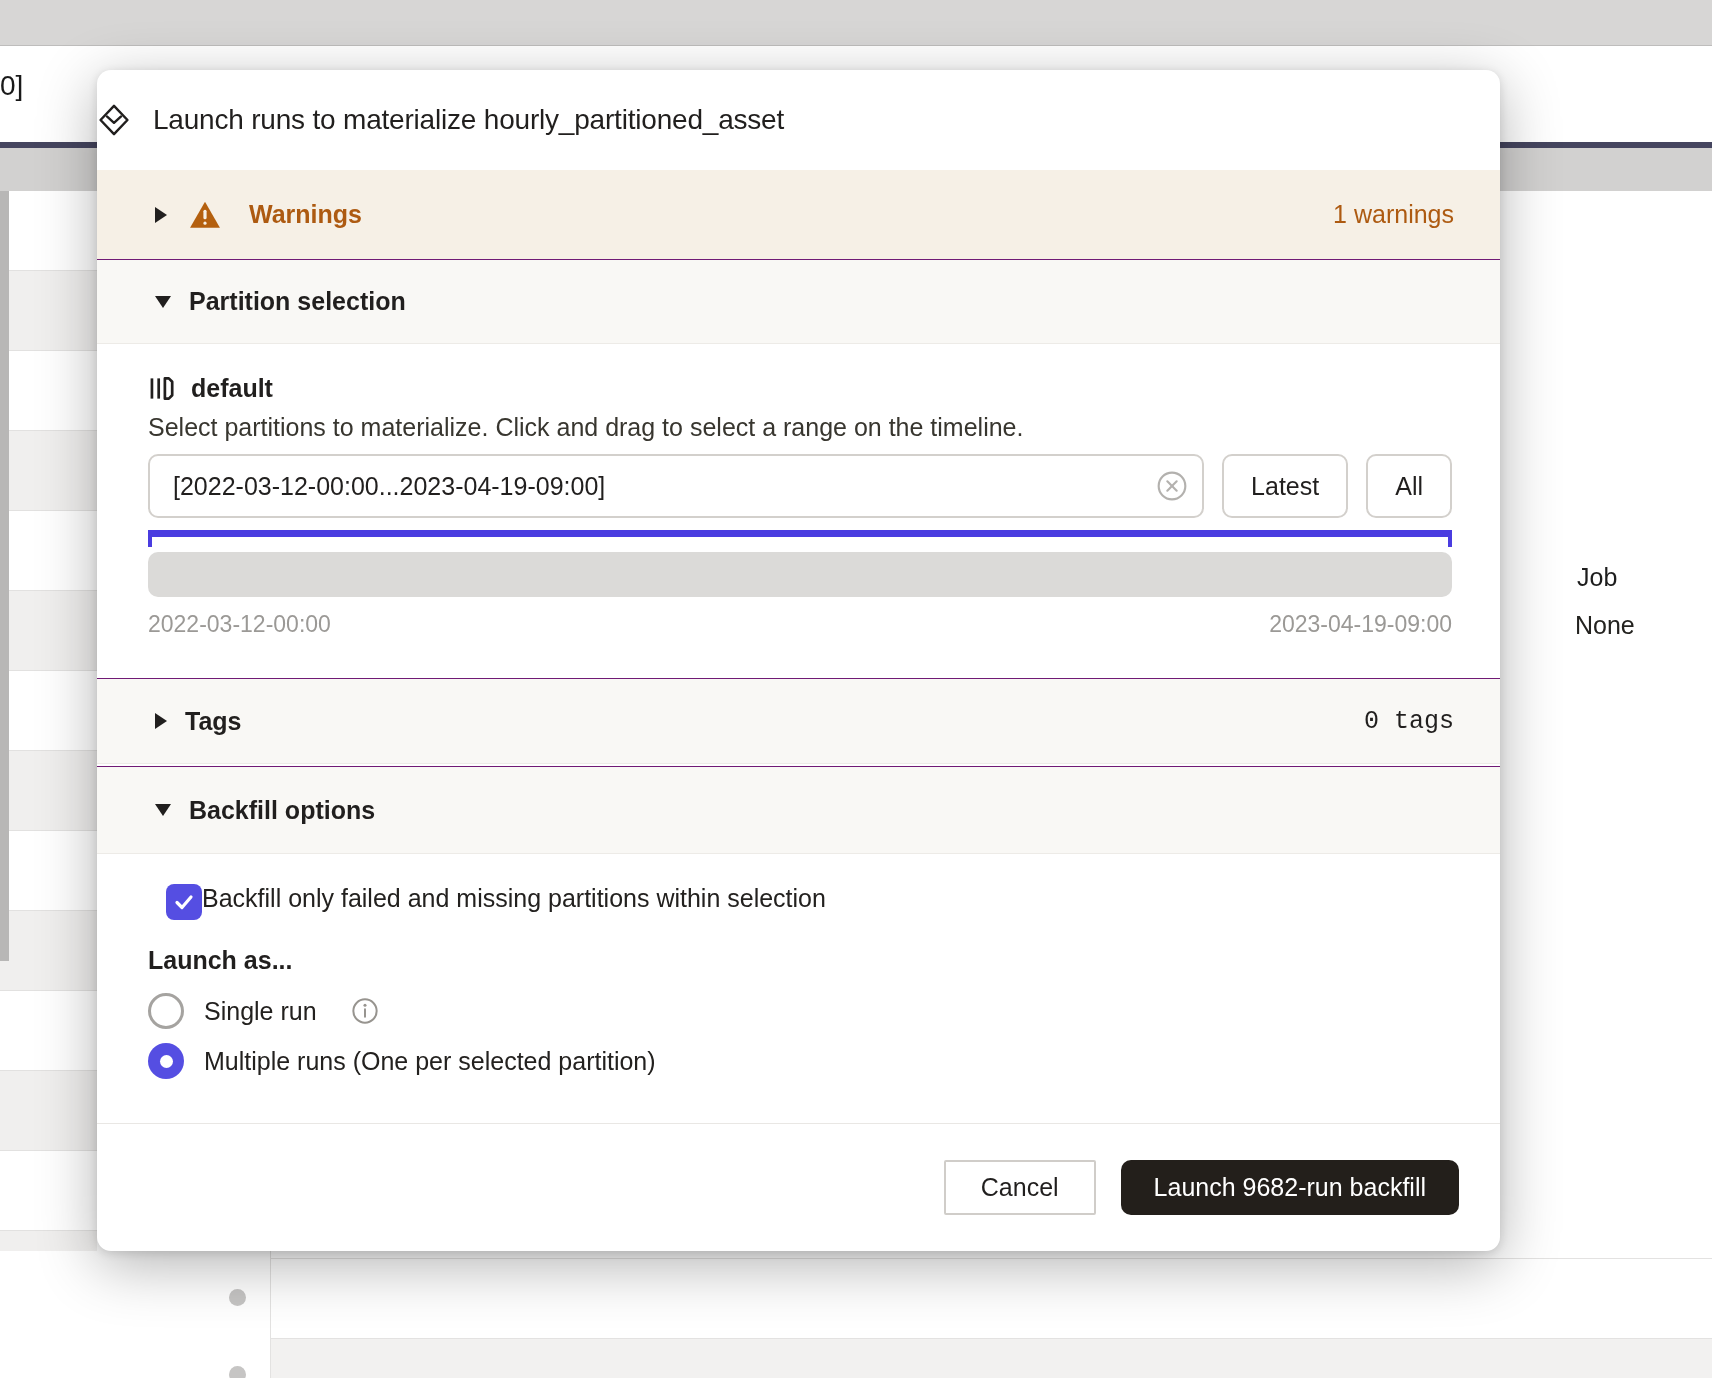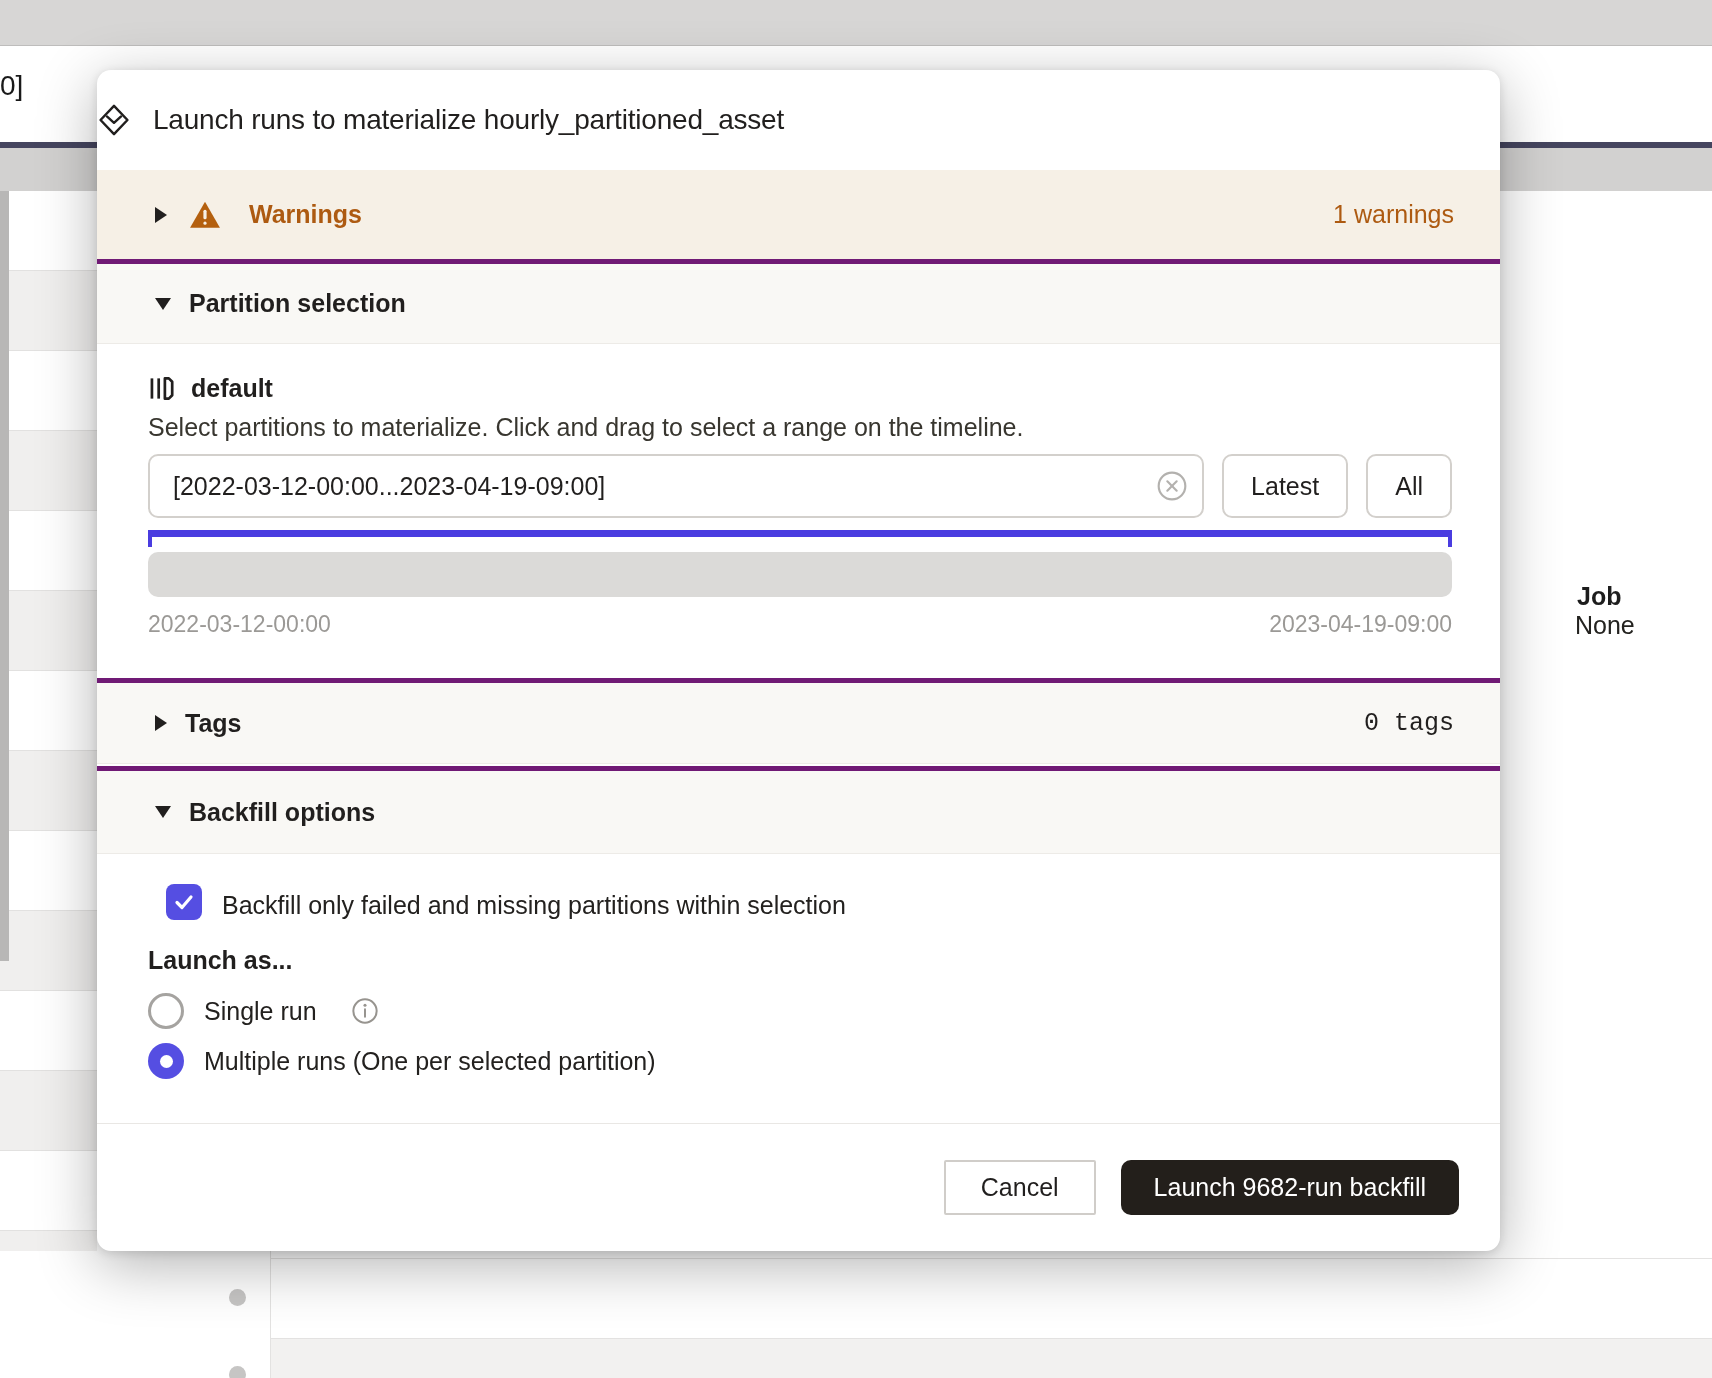--- a/index.html
+++ b/index.html
@@ -11,21 +11,21 @@
   
   .bg-topbar { position:absolute; left:0; top:0; width:1712px; height:46px;
     background:#d7d6d5; border-bottom:1px solid #bebdbc; }
   .bg-partial-text { position:absolute; left:0; top:70px; font-size:28px; color:#191919; }
   .bg-navy-line { position:absolute; left:0; top:142px; width:1712px; height:6px; background:#45455f; }
   .bg-gray-band { position:absolute; left:0; top:148px; width:1712px; height:43px; background:#d2d1d0; }
   .bg-left-rows { position:absolute; left:0; top:191px; width:97px; height:1060px;
     background:repeating-linear-gradient(180deg,#ffffff 0 79px,#e2e1e0 79px 80px,#f0efee 80px 159px,#e2e1e0 159px 160px); }
   .bg-left-scroll { position:absolute; left:0; top:191px; width:9px; height:770px; background:#b8b7b6; }
   .bg-right-panel { position:absolute; left:1500px; top:191px; width:212px; height:1060px; background:#ffffff; }
-  .bg-job-label { position:absolute; left:1577px; top:582px; font-size:25px; font-weight:700; color:#1d1d1d; }
+  .bg-job-label { position:absolute; left:1577px; top:563px; font-size:25px; font-weight:400; color:#1d1d1d; }
   .bg-job-value { position:absolute; left:1575px; top:611px; font-size:25px; color:#23221f; }
   .bg-bottom { position:absolute; left:0; top:1251px; width:1712px; height:127px; background:#ffffff; }
   .bg-bottom .vline { position:absolute; left:270px; top:0; width:1px; height:127px; background:#e3e2e1; }
   .bg-bottom .hline1 { position:absolute; left:270px; top:7px; right:0; height:1px; background:#e3e2e1; }
   .bg-bottom .hline2 { position:absolute; left:270px; top:87px; right:0; height:1px; background:#e3e2e1; }
   .bg-bottom .rowfill { position:absolute; left:271px; top:88px; right:0; height:39px; background:#f2f1f0; }
   .bg-dot { position:absolute; width:17px; height:17px; border-radius:50%; background:#c6c5c4; }
   .bg-dot.d1 { left:229px; top:1289px; } .bg-dot.d2 { left:229px; top:1366px; }
 
   
@@ -35,21 +35,21 @@
     display:flex; flex-direction:column; }
 
   .m-title { flex:none; height:100px; display:flex; align-items:center; gap:22px; }
   .m-title .ttl { font-size:28px; font-weight:500; letter-spacing:-0.2px; }
 
   .row-bar { flex:none; display:flex; align-items:center; padding:0 46px 0 58px; }
   .m-warnings { height:89px; background:#f6f0e6; }
   .warn-label { margin-left:28px; font-size:25px; font-weight:600; color:#ad5a11; }
   .warn-count { margin-left:auto; font-size:25px; color:#ad5a11; }
 
-  .m-sechead { height:85px; background:#f9f8f5; border-top:5px solid #701a75; border-bottom:1px solid #edebe7; }
+  .m-sechead { height:85px; background:#f9f8f5; border-top:1px solid #701a75; border-bottom:1px solid #edebe7; }
   .sec-label { margin-left:18px; font-size:25px; font-weight:600; color:#211f1e; }
   .sec-count { margin-left:auto; font-size:25px; color:#211f1e;font-family:Liberation Mono, monospace; }
 
   .caret-right { width:0; height:0; border-left:12px solid #211f1e;
     border-top:8px solid transparent; border-bottom:8px solid transparent; flex:none; }
   .caret-down { width:0; height:0; border-top:12px solid #211f1e;
     border-left:8px solid transparent; border-right:8px solid transparent; flex:none; }
 
   .m-body1 { padding:30px 48px 0 51px; }
   .default-row { display:flex; align-items:center; gap:16px; }
@@ -72,21 +72,21 @@
   .sel-tick.l { left:0; } .sel-tick.r { right:0; }
 
   .timeline-bar { margin-top:15px; height:45px; background:#dbdad8; border-radius:10px; }
   .dates { margin-top:14px; display:flex; justify-content:space-between;
     font-size:23px; color:#9b9996; padding-bottom:40px; }
 
   .m-tags { height:86px; }
   .m-backfill-head { height:88px; margin-top:2px; }
 
   .m-body2 { padding:30px 48px 0 51px; }
-  .check-row { display:flex; align-items:flex-end; gap:20px; cursor:pointer;padding-left:18px; }
+  .check-row { display:flex; align-items:flex-start; cursor:pointer;padding-left:18px; }
   .checkbox { width:36px; height:36px; border-radius:8px; background:#554ee2; flex:none;
     display:flex; align-items:center; justify-content:center; }
   .check-label, .radio-label { font-size:25px; color:#23211f; }
   .launch-as { margin-top:26px; font-size:25px; font-weight:600; }
   .radio-row { display:flex; align-items:center; gap:20px; cursor:pointer; }
   .radio-row.first { margin-top:18px; } .radio-row.second { margin-top:14px; }
   .radio { width:36px; height:36px; border-radius:50%; flex:none; }
   .radio.off { border:3px solid #a5a3a0; background:#fff; }
   .radio.on { background:#554ee2; display:flex; align-items:center; justify-content:center; }
   .radio.on .dotc { width:13px; height:13px; background:#fff; border-radius:50%; }

